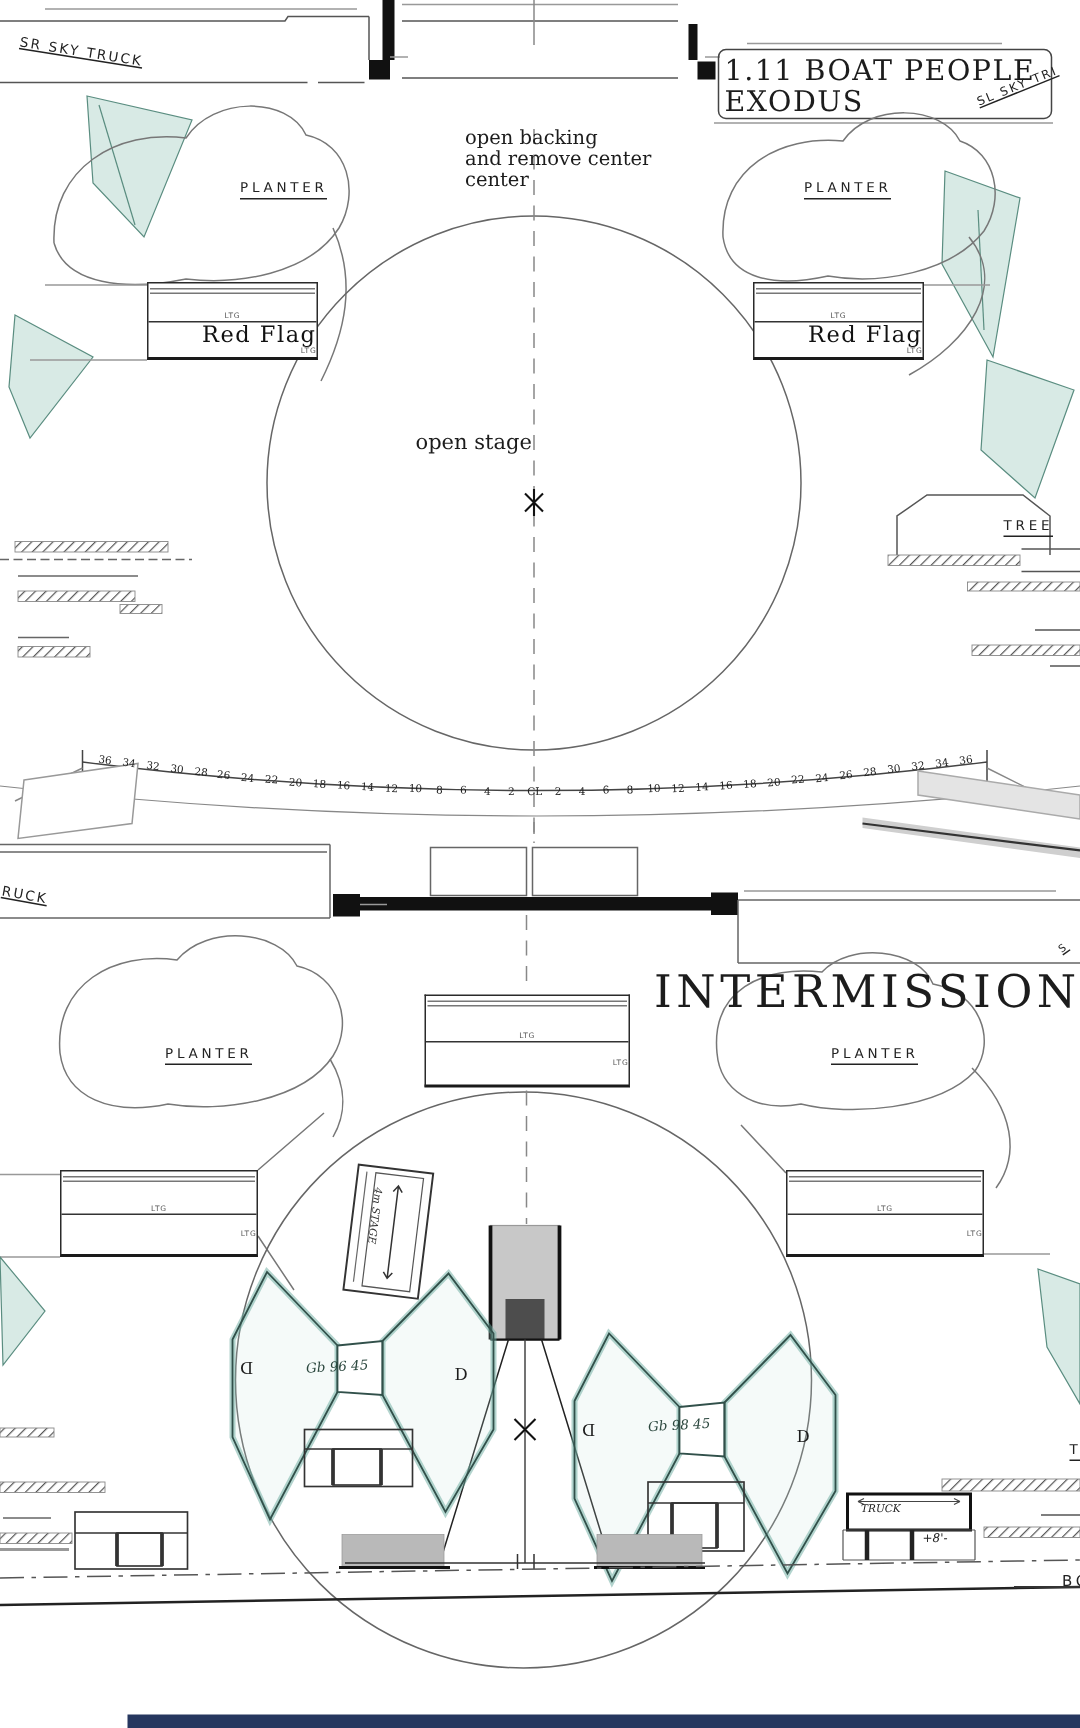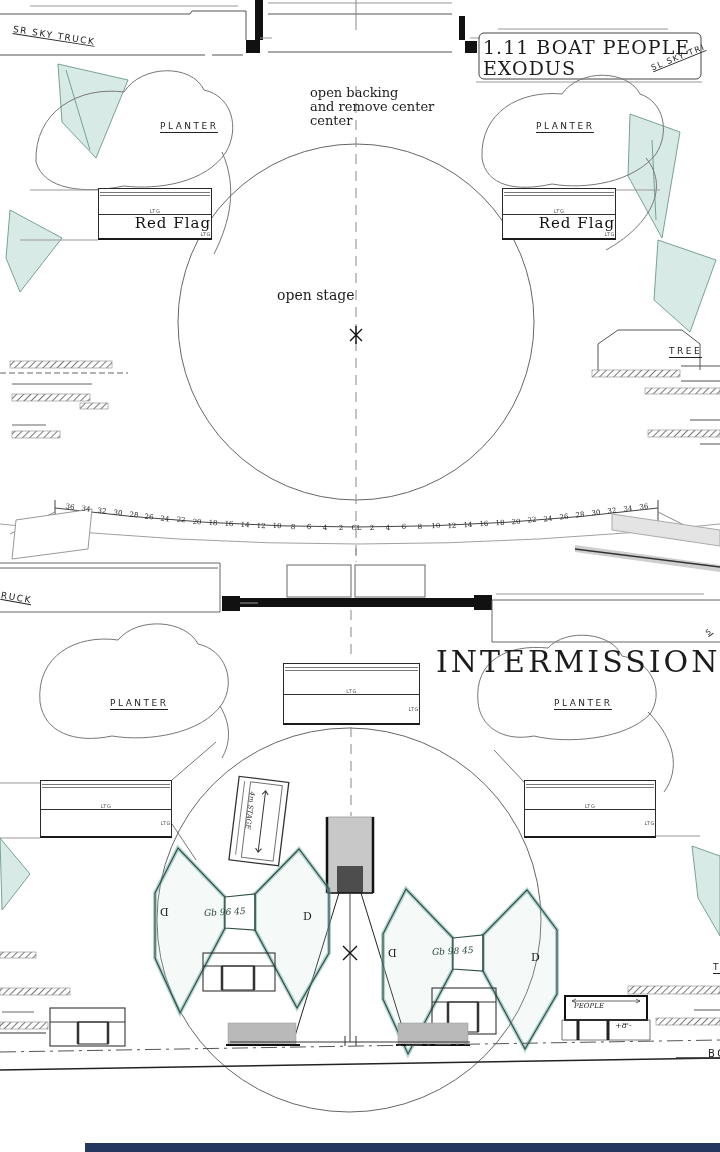--- a/index.html
+++ b/index.html
@@ -341,21 +341,21 @@
 <div class="abs hand" style="left:256px;top:792px;font-size:7px;transform:rotate(97deg);transform-origin:left top;color:#333;">4m STAGE</div>
 
 <span class="abs arch" style="left:160px;top:906px;font-size:11px;transform:scaleX(-1);">D</span>
 <span class="abs arch" style="left:303px;top:910px;font-size:11px;">D</span>
 <span class="abs hand" style="left:204px;top:907px;font-size:9px;transform:rotate(-3deg);">Gb 96 45</span>
 
 <span class="abs arch" style="left:388px;top:947px;font-size:11px;transform:scaleX(-1);">D</span>
 <span class="abs arch" style="left:531px;top:951px;font-size:11px;">D</span>
 <span class="abs hand" style="left:432px;top:946px;font-size:9px;transform:rotate(-3deg);">Gb 98 45</span>
 
-<span class="abs hand" style="left:574px;top:1002px;font-size:7px;color:#222;">PEOPLE</span>
+<span class="abs hand" style="left:574px;top:1002px;font-size:7px;color:#222;">TRUCK</span>
 <span class="abs hand" style="left:615px;top:1021px;font-size:8px;color:#222;">+8'-</span>
 
 <span class="abs lbl" style="left:681px;top:962px;">TREE</span>
 
 <div class="abs boomwrap" style="left:676px;top:1042px;width:44px;">
   <span class="lbl" style="border-bottom:none;font-size:10px;">BOOM TR</span>
 </div>
 
 </div>
 

